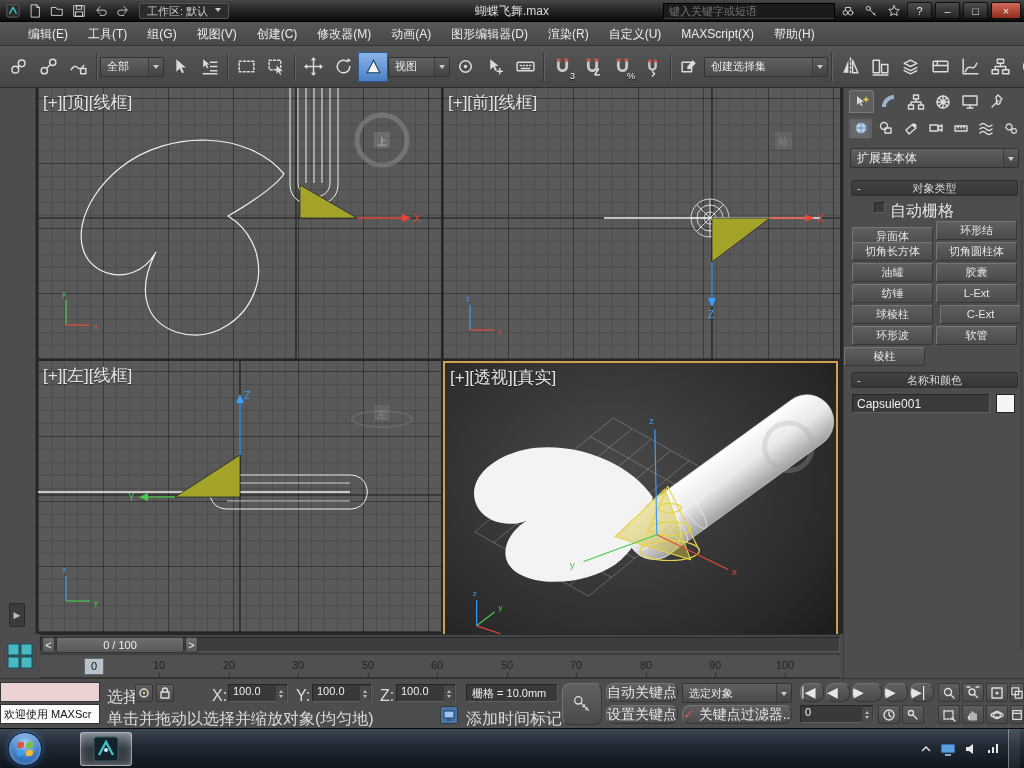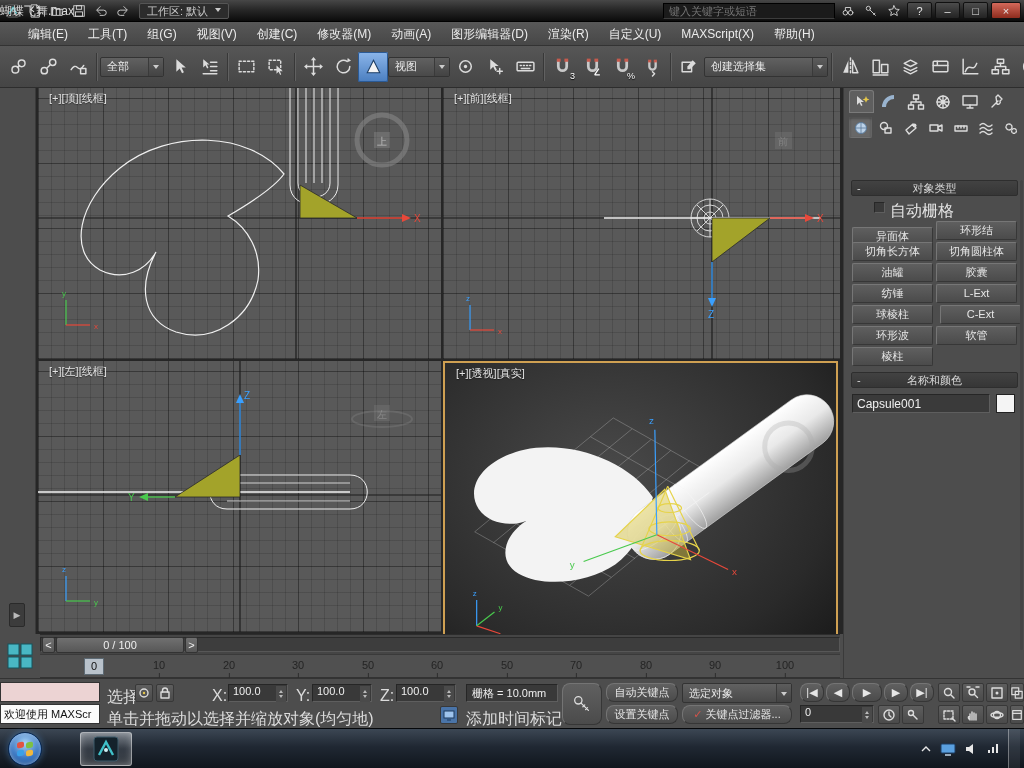--- a/index.html
+++ b/index.html
@@ -9,21 +9,21 @@
 svg{display:block}
 .s{stroke:#dcdcdc;fill:none;stroke-width:1.4;stroke-linecap:round;stroke-linejoin:round}
 .sthin{stroke:#dcdcdc;fill:none;stroke-width:1;stroke-linecap:round}
 .f{fill:#dcdcdc;stroke:none}
 .fr{fill:#c65b4e}.fy{fill:#e6c84a}
 
 #titlebar{position:absolute;left:0;top:0;width:1024px;height:22px;display:flex;align-items:center;gap:2px;
  padding:0 3px;background:linear-gradient(#474747,#282828 45%,#0b0b0b);border-bottom:1px solid #000}
 .qa{width:20px;height:18px;display:flex;align-items:center;justify-content:center;border-radius:2px}
 .qa svg{width:14px;height:14px}
-#tb-title{position:absolute;left:0;right:0;top:0;height:22px;line-height:22px;color:#ddd;pointer-events:none}
+#tb-title{position:absolute;left:0;right:0;top:0;height:22px;line-height:22px;text-align:center;color:#ddd;pointer-events:none}
 .wsdrop{height:16px;background:#2c2c2c;border:1px solid #555;border-radius:2px;font-size:11px;color:#c8c8c8;
  display:flex;align-items:flex-start;padding:0 7px;gap:7px;margin-left:4px}
 .tbr{margin-left:auto;display:flex;align-items:center;gap:3px}
 #searchbox{width:172px;height:16px;background:#1b1b1b;border:1px solid #000;border-bottom-color:#3c3c3c;color:#bbb;
  font-size:11px;padding:0 5px;font-family:inherit}
 .wbtn{width:25px;height:17px;display:flex;align-items:center;justify-content:center;font-size:11px;color:#e6e6e6;
  background:linear-gradient(#4c4c4c,#232323);border:1px solid #111;border-radius:2px}
 .wbtn.close{background:linear-gradient(#d4695a,#8e2c1e);width:30px}
 .tri{width:0;height:0;border:3.5px solid transparent;border-top:4.5px solid #ccc;margin-top:4px}
 
@@ -45,21 +45,21 @@
 
 #vpbg{position:absolute;left:36px;top:88px;width:807px;height:546px;background:#262626}
 .vp{position:absolute;overflow:hidden}
 .vp-wire{background-color:#595959;background-image:
  repeating-linear-gradient(90deg,rgba(0,0,0,.28) 0 1px,transparent 1px 65px),
  repeating-linear-gradient(0deg,rgba(0,0,0,.28) 0 1px,transparent 1px 65px),
  repeating-linear-gradient(90deg,rgba(0,0,0,.13) 0 1px,transparent 1px 13px),
  repeating-linear-gradient(0deg,rgba(0,0,0,.13) 0 1px,transparent 1px 13px)}
 .vp-persp{background:radial-gradient(ellipse at 42% 38%,#4a4a4a,#2a2a2a 70%,#171717)}
 .vp-active{border:2px solid #cfa052}
-.vplabel{position:absolute;left:11px;top:3px;font-size:11px;color:#e4e4e4;z-index:3;text-shadow:0 1px 1px rgba(0,0,0,.45)}
+.vplabel{position:absolute;left:5px;top:3px;font-size:17px;color:#e4e4e4;z-index:3;text-shadow:0 1px 1px rgba(0,0,0,.45)}
 .vpsvg{position:absolute;left:0;top:0;width:100%;height:100%}
 #leftstrip{position:absolute;left:0;top:88px;width:36px;height:546px;background:#4d4d4d;border-right:1px solid #3a3a3a}
 .stripbtn{position:absolute;left:9px;top:515px;width:16px;height:24px;background:#3c3c3c;border:1px solid #2a2a2a;
  border-radius:2px;display:flex;align-items:center;justify-content:center;color:#bbb;font-size:9px}
 
 #cmdpanel{position:absolute;left:843px;top:88px;width:181px;height:590px;background:#4d4d4d;border-left:1px solid #3a3a3a}
 .ctabs{position:absolute;left:5px;top:2px;display:flex;gap:2px}
 .ctab{width:25px;height:23px;display:flex;align-items:center;justify-content:center;border-radius:3px 3px 0 0}
 .ctab svg{width:18px;height:18px}
 .ctab.active{background:#5f5f5f;box-shadow:inset 0 0 0 1px #7a7a7a}
@@ -96,21 +96,21 @@
 #statusbar{position:absolute;left:0;top:678px;width:1024px;height:50px;background:#4d4d4d;border-top:1px solid #333}
 .sfield{position:absolute;height:18px;background:#393939;border:1px solid;border-color:#262626 #5e5e5e #5e5e5e #262626;
  color:#eee;font-size:11px;padding:0 12px 0 4px;font-family:inherit}
 .spin{position:absolute;right:1px;top:1px;width:10px;height:16px;background:#4a4a4a;display:flex;flex-direction:column;
  align-items:center;justify-content:space-around}
 .spin i{width:0;height:0;border:2.5px solid transparent}
 .spin i.up{border-bottom:3.5px solid #bbb;margin-top:1px}
 .spin i.dn{border-top:3.5px solid #bbb;margin-bottom:1px}
 .slabel{position:absolute;font-size:16px;color:#dcdcdc;white-space:nowrap}
 .sbtn{position:absolute;background:linear-gradient(#606060,#4b4b4b);border:1px solid;border-color:#747474 #363636 #363636 #747474;
- border-radius:8px;color:#e6e6e6;font-size:11px;text-align:center;overflow:hidden;white-space:nowrap}
+ border-radius:8px;color:#e6e6e6;font-size:14px;overflow:hidden;white-space:nowrap}
 .nv{position:absolute;width:22px;height:19px;background:linear-gradient(#5e5e5e,#4a4a4a);border:1px solid #383838;
  border-radius:2px;display:flex;align-items:center;justify-content:center}
 .nv svg{width:14px;height:14px}
 
 #taskbar{position:absolute;left:0;top:728px;width:1024px;height:40px;display:flex;align-items:center;
  background:linear-gradient(#3c4754,#202833 45%,#10161d);border-top:1px solid #05070a}
 #orb{width:34px;height:34px;margin-left:8px;border-radius:50%;position:relative;flex:0 0 auto;
  background:radial-gradient(circle at 50% 32%,#aad4f7,#3a77c2 55%,#133e7a);
  box-shadow:inset 0 0 5px rgba(255,255,255,.55),0 0 7px rgba(90,170,255,.4);border:1px solid #0a2a55}
 .flag{position:absolute;width:7px;height:6px;border-radius:2px;transform:skewY(-8deg)}
@@ -641,41 +641,47 @@
             <path d="M2 5q3-3 6 0t6 0M2 9q3-3 6 0t6 0M2 13q3-3 6 0t6 0" class="s"></path>
           </svg>
         </span>
       <span class="ccat">
           <svg viewBox="0 0 16 16">
             <circle cx="6" cy="7" r="3" class="s" stroke-dasharray="1.5 1.2"></circle>
             <circle cx="11" cy="11" r="2.4" class="s" stroke-dasharray="1.5 1.2"></circle>
           </svg>
         </span>
     </div>
+    <div class="pdrop">
+      <span>扩展基本体</span>
+      <span class="darr" style="height:18px">
+          <i class="tri"></i>
+        </span>
+    </div>
 
     <div class="roll" style="top:92px">
       <b>-</b>
       <span>对象类型</span>
     </div>
     <span class="chk" style="left:30px;top:114px"></span>
     <span class="slabel" style="left:46px;top:113px;color:#e2e2e2">自动栅格</span>
 
     <span class="obtn" style="left:8px;top:139px">异面体</span>
     <span class="obtn" style="left:92px;top:133px">环形结</span>
     <span class="obtn" style="left:8px;top:154px">切角长方体</span>
     <span class="obtn" style="left:92px;top:154px">切角圆柱体</span>
     <span class="obtn" style="left:8px;top:175px">油罐</span>
     <span class="obtn" style="left:92px;top:175px">胶囊</span>
     <span class="obtn" style="left:8px;top:196px">纺锤</span>
     <span class="obtn" style="left:92px;top:196px">L-Ext</span>
     <span class="obtn" style="left:8px;top:217px">球棱柱</span>
     <span class="obtn" style="left:96px;top:217px">C-Ext</span>
     <span class="obtn" style="left:8px;top:238px">环形波</span>
     <span class="obtn" style="left:92px;top:238px">软管</span>
-    <span class="obtn" style="left:8px;top:259px">棱柱</span>
+    <span class="obtn" style="left:0;top:259px">棱柱</span>
 
     <div class="roll" style="top:284px">
       <b>-</b>
       <span>名称和颜色</span>
     </div>
     <input class="nfield" value="Capsule001" style="">
     <span class="swatch"></span>
     <div id="pscroll"></div>
   </div>
 

